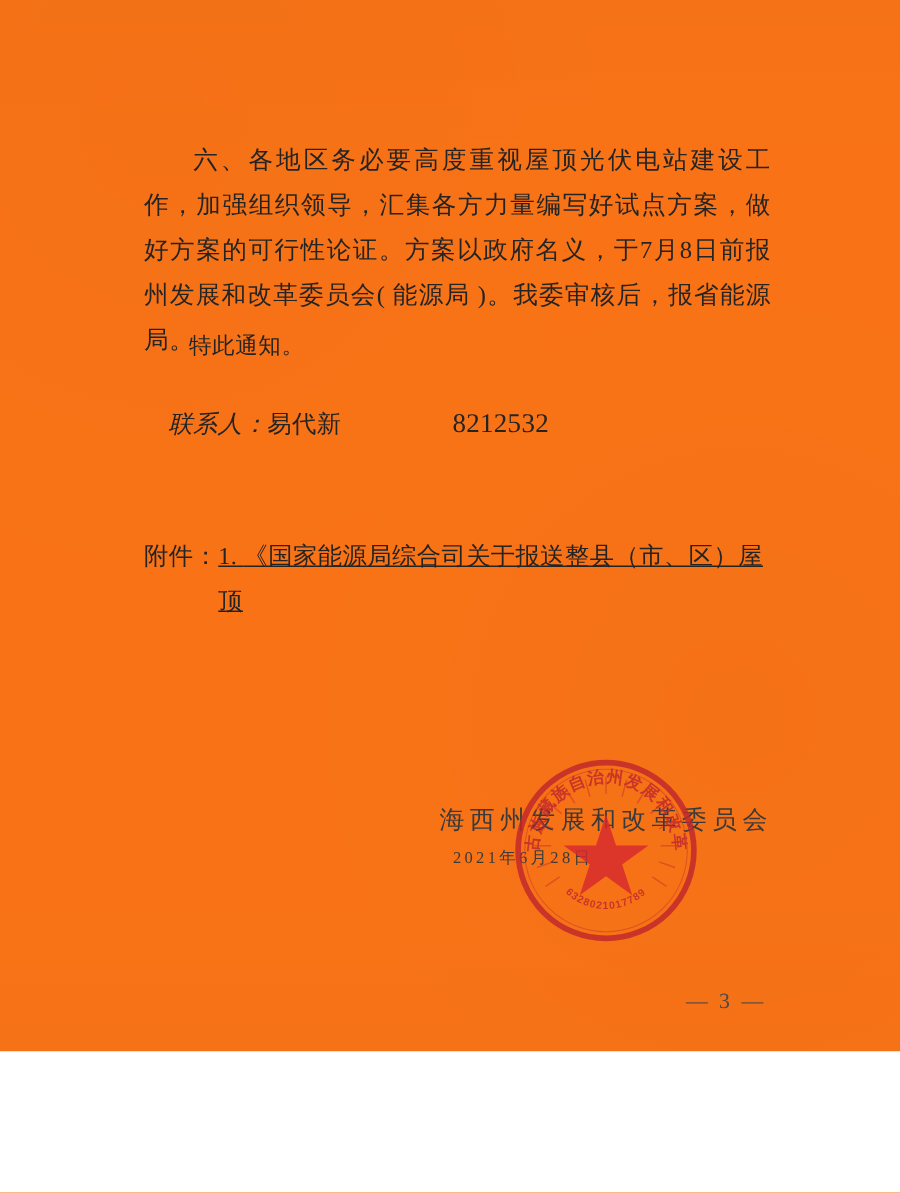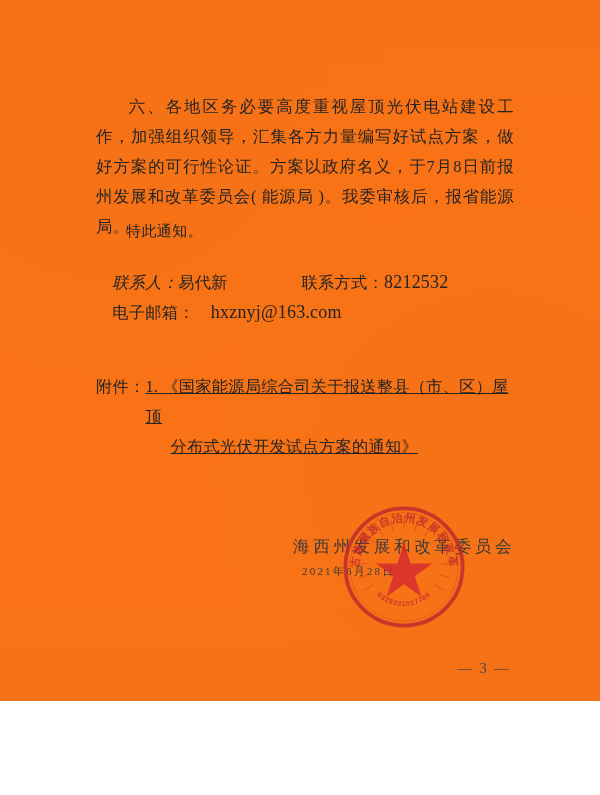--- a/index.html
+++ b/index.html
@@ -71,21 +71,21 @@
   .mono-val {
     font-family: Liberation Serif, serif;
     font-size: 18px;
     letter-spacing: 0.2px;
   }
   .email-row { text-indent: 1em; }
 
   .attach-block {
     position: absolute;
     left: 96px;
-    top: 372px;
+    top: 356px;
     width: 424px;
     font-size: 16.2px;
     line-height: 30px;
     letter-spacing: 0.3px;
     color: #242424;
   }
   .attach-row { display: flex; }
   .attach-label { white-space: nowrap; }
   .attach-items { flex: 1; text-decoration: underline; }
   .attach-item-1 {
@@ -162,38 +162,32 @@
 
   <div class="body-text para-indent">六、各地区务必要高度重视屋顶光伏电站建设工作，加强组织领导，汇集各方力量编写好试点方案，做好方案的可行性论证。方案以政府名义，于7月8日前报州发展和改革委员会( 能源局 )。我委审核后，报省能源局。</div>
 
   <div class="notice-line">特此通知。</div>
 
   <div class="contact-block">
     <div class="contact-row">
       <span class="contact-person">联系人：</span>
       <span>易代新</span>
       <span class="contact-gap"></span>
-      <span>联系方式：</span>
       <span class="mono-val">8212532</span>
-    </div>
-    <div class="contact-row email-row">
-      <span>电子邮箱：</span>
-      <span class="mono-val">hxznyj@163.com</span>
     </div>
   </div>
 
   <div class="attach-block">
     <div class="attach-row">
       <span class="attach-label">附件：</span>
       <span class="attach-items">
         <span class="attach-item-1">
           <span class="lat">1.</span>
           <span>《国家能源局综合司关于报送整县（市、区）屋顶</span>
         </span>
-        <div class="attach-cont">分布式光伏开发试点方案的通知》</div>
       </span>
     </div>
   </div>
 
   <div class="sign-area">
 
     <div class="sign-org">海西州发展和改革委员会</div>
 
     <div class="sign-date">2021年6月28日</div>
 

